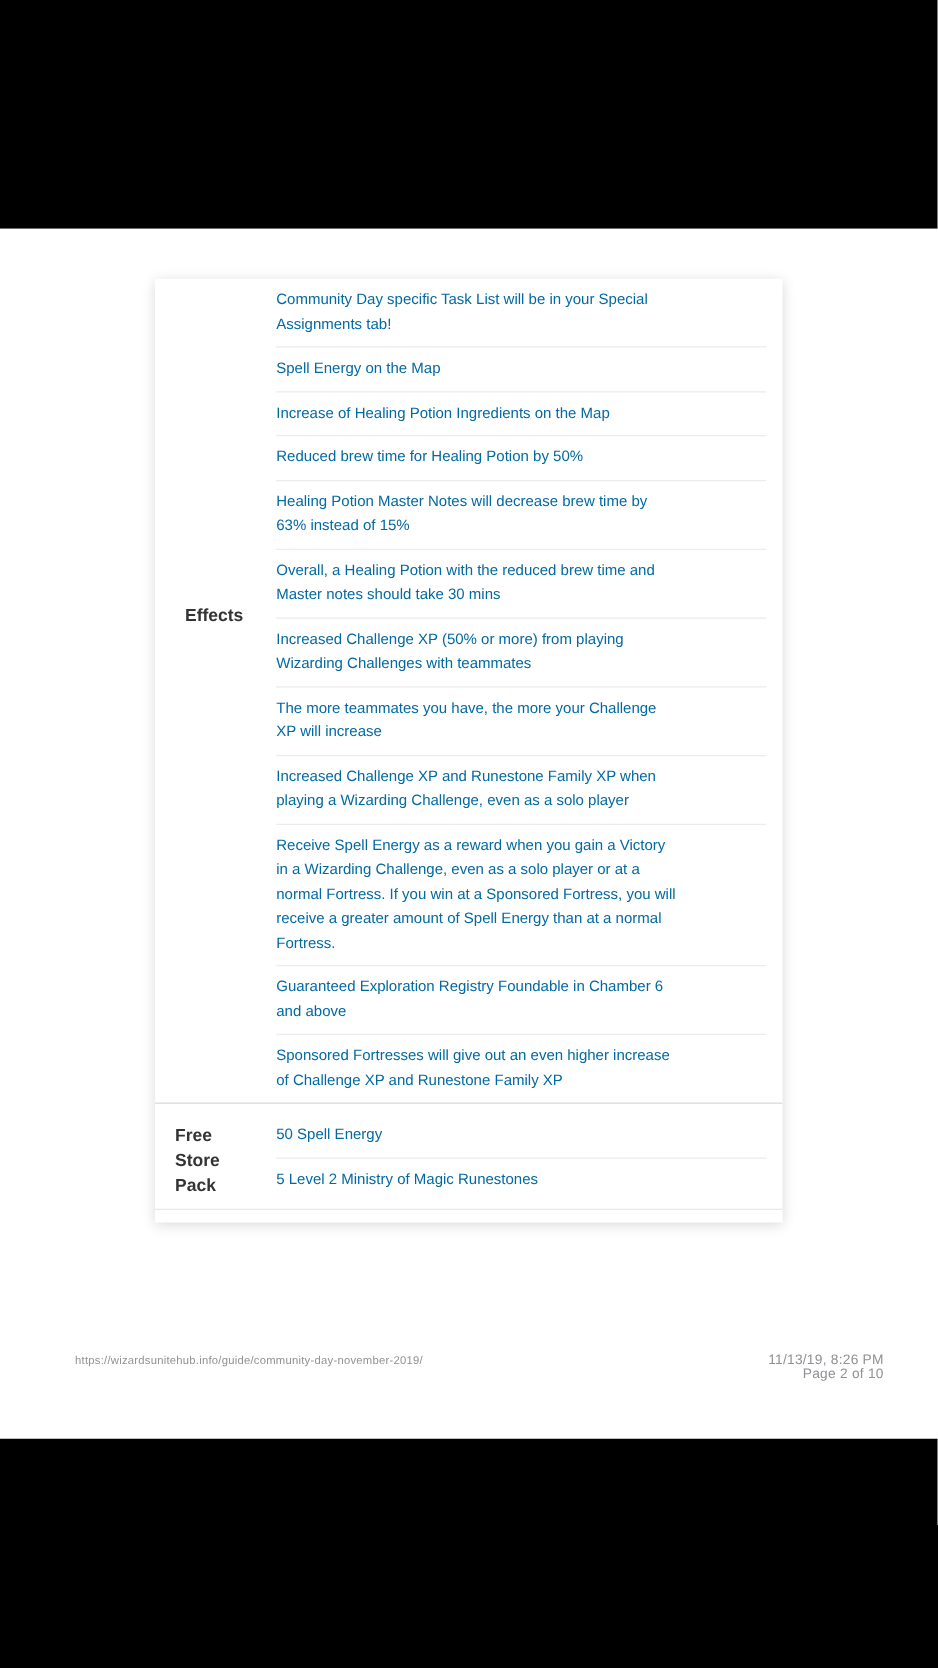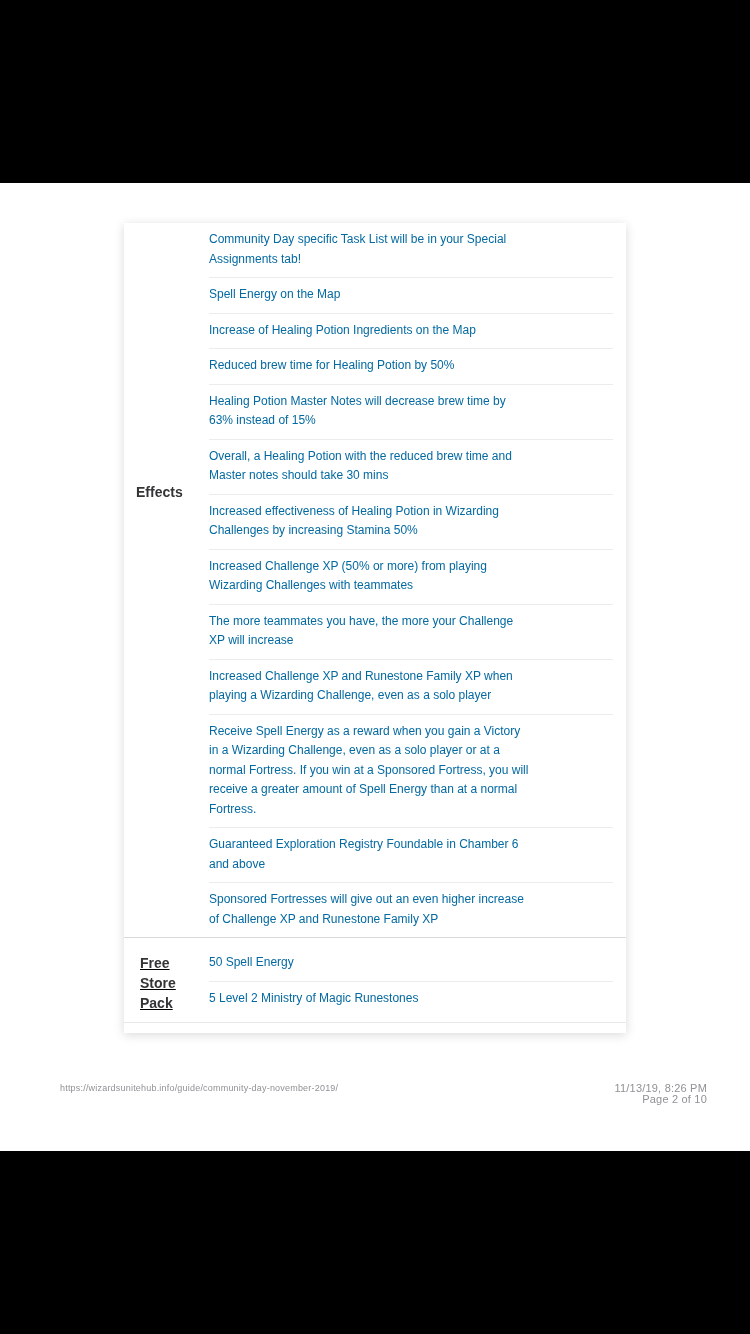--- a/index.html
+++ b/index.html
@@ -23,22 +23,23 @@
     position:absolute;left:124px;top:40px;width:502px;
     background:#ffffff;
     box-shadow:0 2px 10px rgba(0,0,0,0.15);
     box-sizing:border-box;
     padding-bottom:10px;
   }
   .row{display:flex;}
   .col1{
     width:73px;flex:0 0 73px;
     box-sizing:border-box;
-    padding-left:16px;
+    padding-left:4px;
     position:relative;
+    margin-left:12px;
   }
   .col2{
     flex:1;
     box-sizing:border-box;
     padding:0 13px 0 12px;
   }
   .row-label{
     font-size:14px;font-weight:700;color:#343436;
     line-height:20px;
   }
@@ -51,21 +52,21 @@
   .col2 .item + .item{border-top:1px solid #ececec;}
   .cell-text{
     font-size:12px;line-height:19.5px;color:#0369a1;
     white-space:pre-line;
     max-width:404px;
   }
   .row-free{
     border-top:1px solid #d9d9d9;
     border-bottom:1px solid #e8e8e8;
   }
-  .row-free .col1{padding-top:15px;text-decoration:underline;}
+  .row-free .col1{padding-top:15px;}
   .row-free .col2{padding-top:8px;padding-bottom:6px;}
   .footer-url{
     position:absolute;left:60px;top:900px;
     font-size:9px;line-height:11px;color:#919196;
     letter-spacing:0.2px;
   }
   .footer-right{
     position:absolute;right:43px;top:900px;
     font-size:11px;line-height:11px;color:#919196;
     text-align:right;letter-spacing:0.2px;
@@ -97,24 +98,20 @@
         <div class="item">
             <div class="cell-text">Reduced brew time for Healing Potion by 50%</div>
           </div>
         <div class="item">
             <div class="cell-text">Healing Potion Master Notes will decrease brew time by
 63% instead of 15%</div>
           </div>
         <div class="item">
             <div class="cell-text">Overall, a Healing Potion with the reduced brew time and
 Master notes should take 30 mins</div>
-          </div>
-        <div class="item">
-            <div class="cell-text">Increased effectiveness of Healing Potion in Wizarding
-Challenges by increasing Stamina 50%</div>
           </div>
         <div class="item">
             <div class="cell-text">Increased Challenge XP (50% or more) from playing
 Wizarding Challenges with teammates</div>
           </div>
         <div class="item">
             <div class="cell-text">The more teammates you have, the more your Challenge
 XP will increase</div>
           </div>
         <div class="item">

